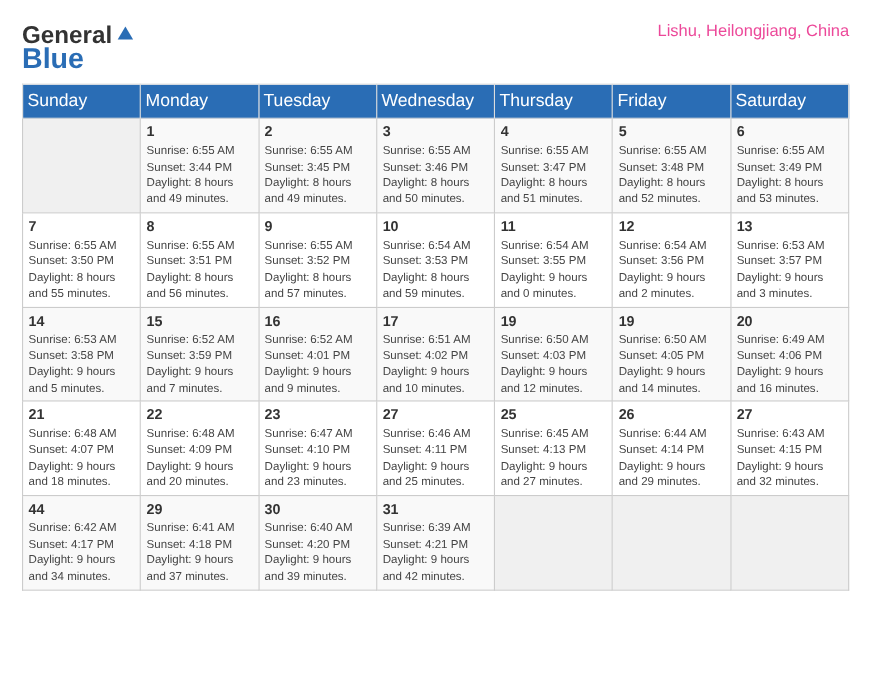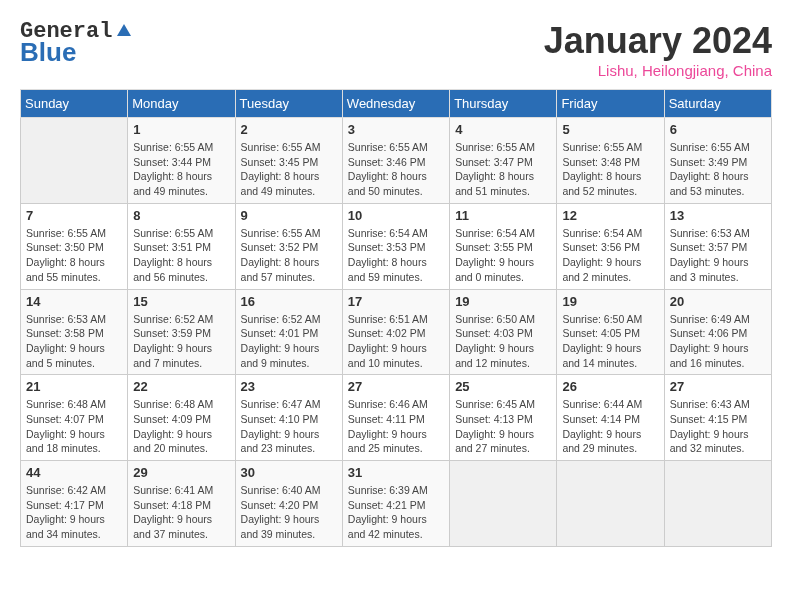--- a/index.html
+++ b/index.html
@@ -36,21 +36,21 @@
     table {
       width: 100%;
       border-collapse: collapse;
       font-size: 11px;
     }
     thead tr th {
       background-color: #2a6db5;
       color: #fff;
       padding: 6px 4px;
       text-align: left;
-      font-size: 13px;
+      font-size: 16px;
       font-weight: normal;
       border: 1px solid #ddd;
     }
     tbody tr td {
       border: 1px solid #ccc;
       vertical-align: top;
       padding: 4px 5px;
       height: 80px;
       width: calc(100%/7);
     }
@@ -75,31 +75,30 @@
     .empty-cell {
       background-color: #f0f0f0 !important;
     }
   </style>
 </head>
 <body>
 
 <div class="header">
   <div class="logo">
     <div style="display:flex; align-items:center;">
-      <span style="font-size:22px;font-weight:bold;color:#333;font-family:Liberation Mono, monospace;">General</span>
+      <span style="font-size:22px;font-weight:bold;color:#333;">General</span>
       <span style="display:inline-block;margin-left:3px;margin-top:2px;">
         <svg width="18" height="18" viewBox="0 0 18 18">
             <polygon points="9,2 16,14 2,14" fill="#2a6db5"></polygon>
           </svg>
       </span>
     </div>
     <span style="font-size:26px;font-weight:bold;color:#2a6db5;margin-top:-4px;">Blue</span>
   </div>
   <div class="title-section">
-    <div class="month-title">January 2024</div>
     <div class="location">Lishu, Heilongjiang, China</div>
   </div>
 </div>
 
 <table>
   <thead>
     <tr>
     <th>Sunday</th>
         <th>Monday</th>
         <th>Tuesday</th>

